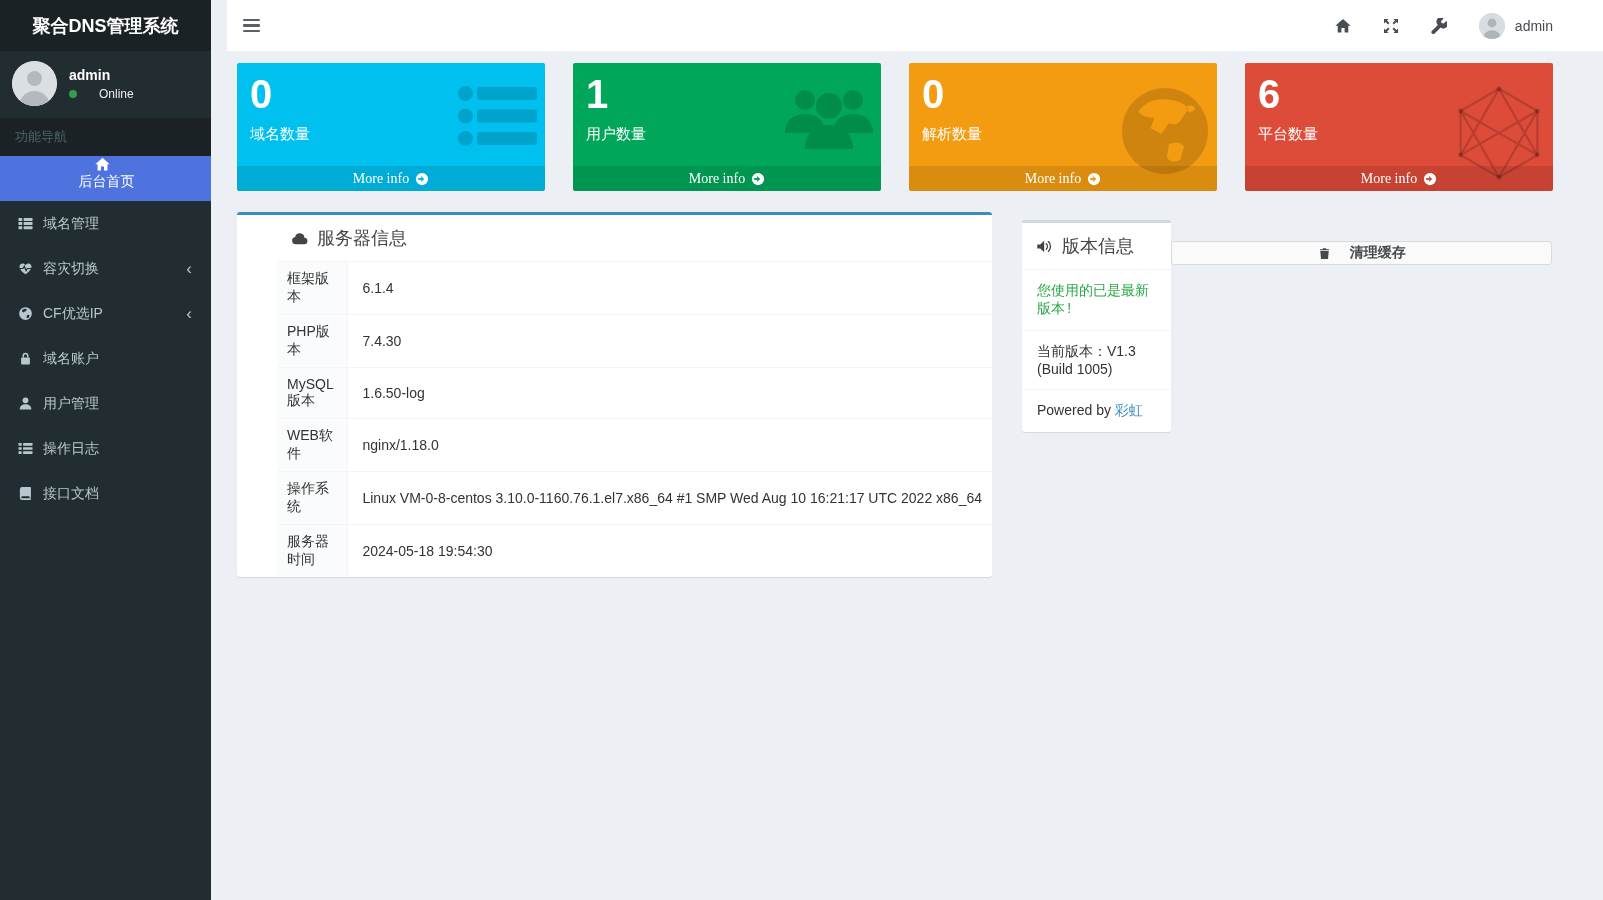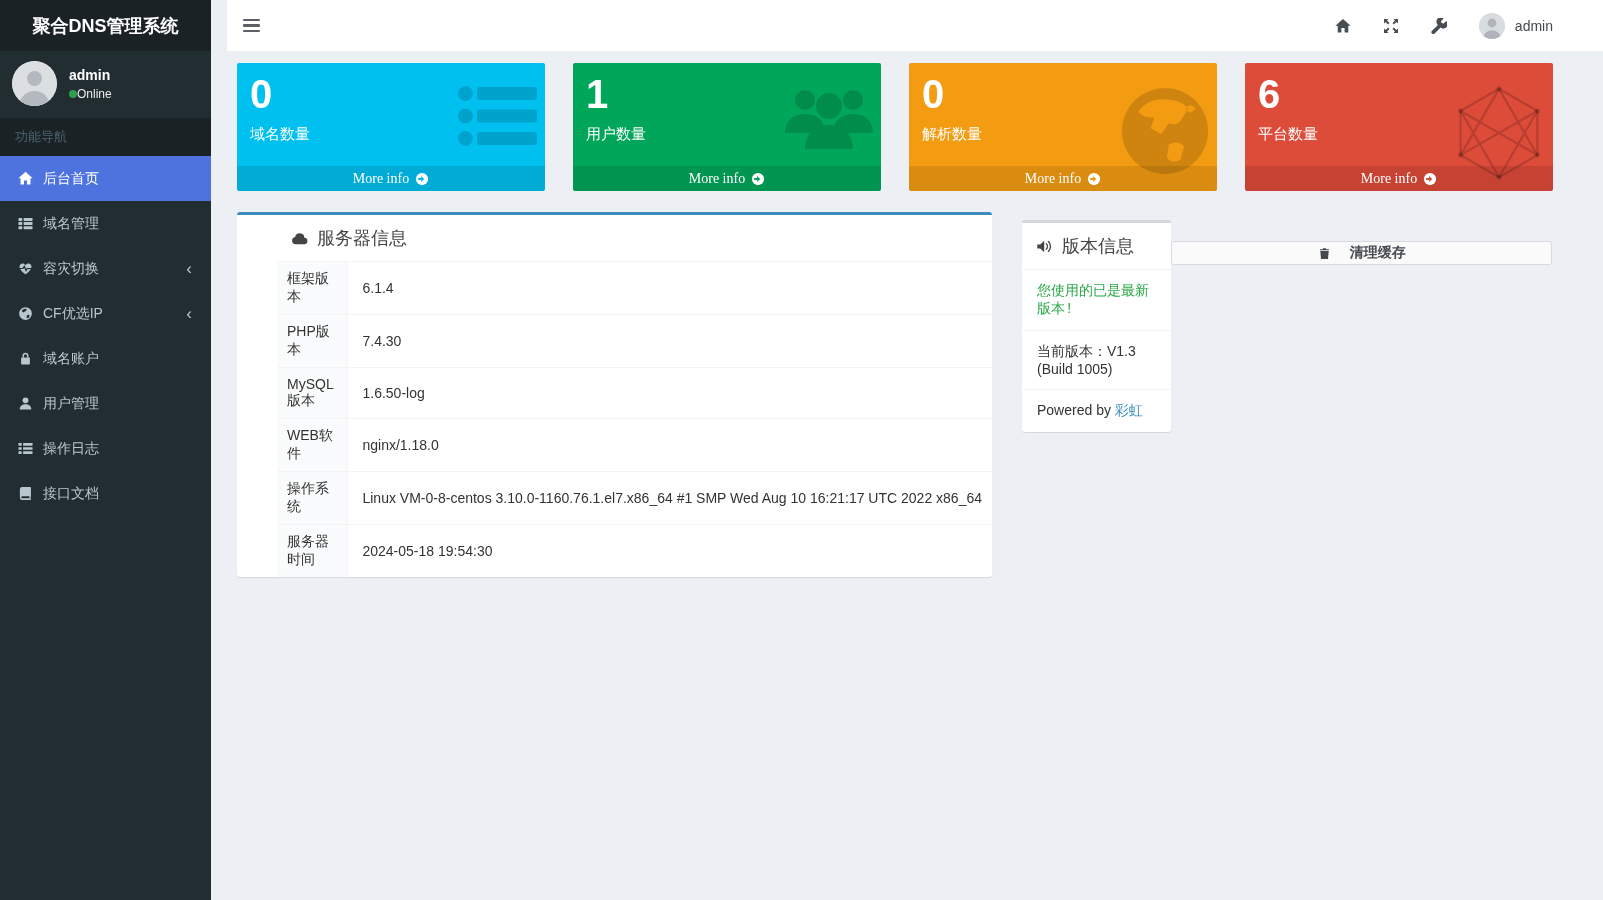--- a/index.html
+++ b/index.html
@@ -13,30 +13,30 @@
   
   .sidebar { position:absolute; left:0; top:0; width:211px; height:900px; background:#222d32; z-index:10; }
   .logo {
     height:51px; background:#1a2226; color:#fff; display:flex; align-items:center; justify-content:center;
     font-size:18px; font-weight:bold; cursor:pointer;
   }
   .user-panel { display:flex; align-items:center; gap:12px; padding:10px 10px 12px 12px; }
   .avatar-lg { width:45px; height:45px; border-radius:50%; overflow:hidden; background:#dcdfe2; flex:0 0 45px; }
   .user-meta { display:flex; flex-direction:column; gap:4px; }
   .user-name { color:#fff; font-weight:bold; font-size:14px; }
-  .user-status { display:flex; align-items:center; gap:0; color:#ececec; font-size:12px; cursor:pointer; }
+  .user-status { display:flex; align-items:center; gap:22px; color:#ececec; font-size:12px; cursor:pointer; }
   .dot { width:8px; height:8px; border-radius:50%; background:#2f9e4f; }
   .menu-header { background:#1a2226; color:#4b646f; font-size:13px; padding:10px 15px; }
   .menu-item {
     height:45px; display:flex; align-items:center; padding:0 15px 0 17px;
     color:#b8c7ce; font-size:14px; cursor:pointer;
   }
   .menu-item .micon { width:17px; height:17px; margin-right:9px; display:flex; align-items:center; justify-content:center; }
   .menu-item .micon svg { width:15px; height:15px; fill:currentColor; }
-  .menu-item.active { color:#fff; }
+  .menu-item.active { color:#fff;flex-direction:column; }
   .chev { margin-left:auto; font-size:17px; line-height:1; color:#b8c7ce; padding-right:4px; }
 
   
   .navbar { position:absolute; left:227px; top:0; width:1376px; height:51px; background:#fff; display:flex; align-items:center; }
   .hamburger { width:48px; height:51px; display:flex; flex-direction:column; align-items:center; justify-content:center; gap:3px; cursor:pointer; }
   .hbar { width:17px; height:2.5px; background:#5b6066; border-radius:1px; }
   .nav-right { margin-left:auto; display:flex; align-items:center; gap:31px; padding-right:50px; }
   .nav-icon { width:17px; height:17px; cursor:pointer; display:flex; align-items:center; justify-content:center; }
   .nav-icon svg { width:16px; height:16px; fill:#474d52; }
   .nav-user { display:flex; align-items:center; gap:10px; cursor:pointer; color:#45494e; font-size:14px; }

